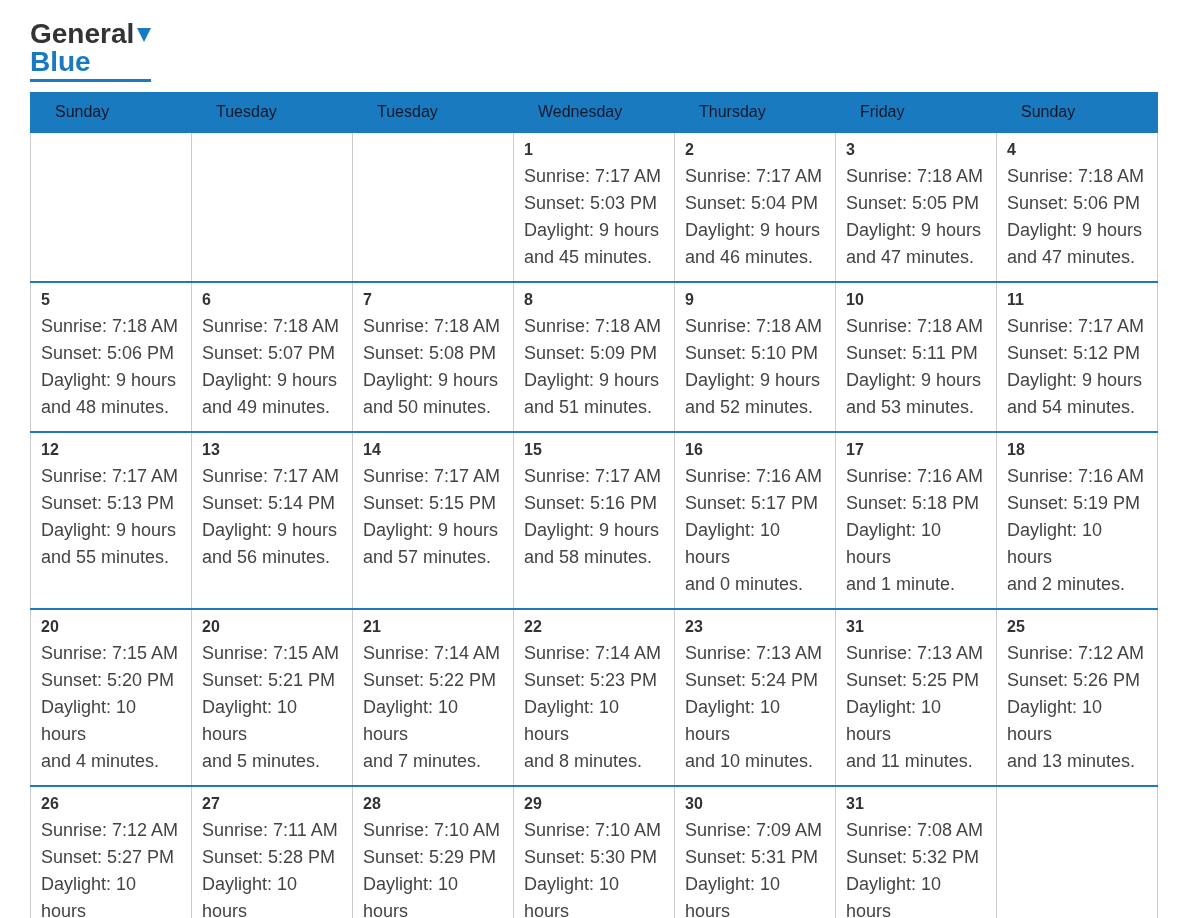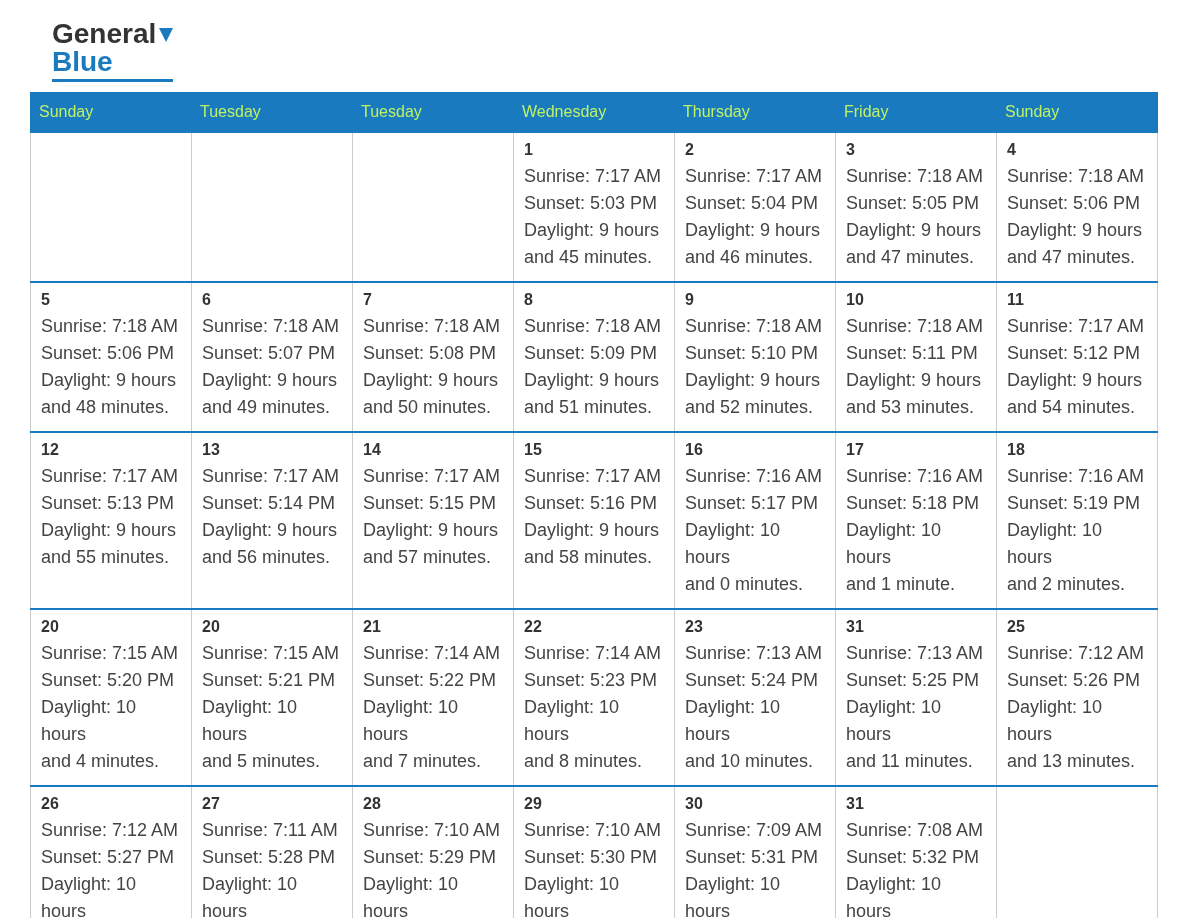--- a/index.html
+++ b/index.html
@@ -13,21 +13,20 @@
     .header {
       display: flex;
       justify-content: space-between;
       align-items: flex-start;
       margin-bottom: 10px;
     }
     .logo {
       display: flex;
       flex-direction: column;
       align-items: flex-start;
-      margin-left: 22px;
     }
     .logo-text {
       font-size: 28px;
       font-weight: bold;
       color: #333;
       line-height: 1;
     }
     .logo-line {
       width: 100%;
       height: 3px;
@@ -47,22 +46,22 @@
       font-size: 20px;
       color: #555;
     }
     .calendar {
       width: 100%;
       border-collapse: collapse;
       margin-top: 10px;
     }
     .calendar th {
       background: #1a7abf;
-      color: #bef264;
-      padding: 10px 8px;
+      color: #0f172a;
+      padding: 10px 24px;
       font-size: 16px;
       font-weight: normal;
       text-align: left;
       border: 1px solid #1a7abf;
     }
     .calendar td {
       vertical-align: top;
       padding: 8px 10px 10px 10px;
       border: 1px solid #ccc;
       border-top: 2px solid #1a7abf;

